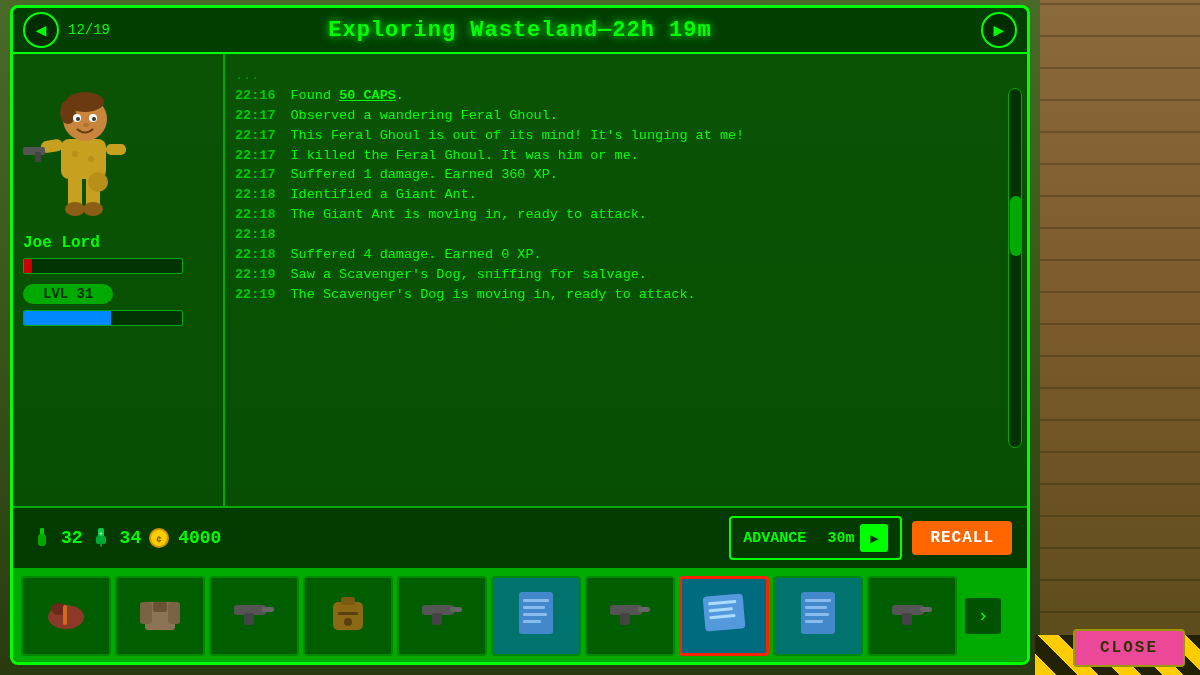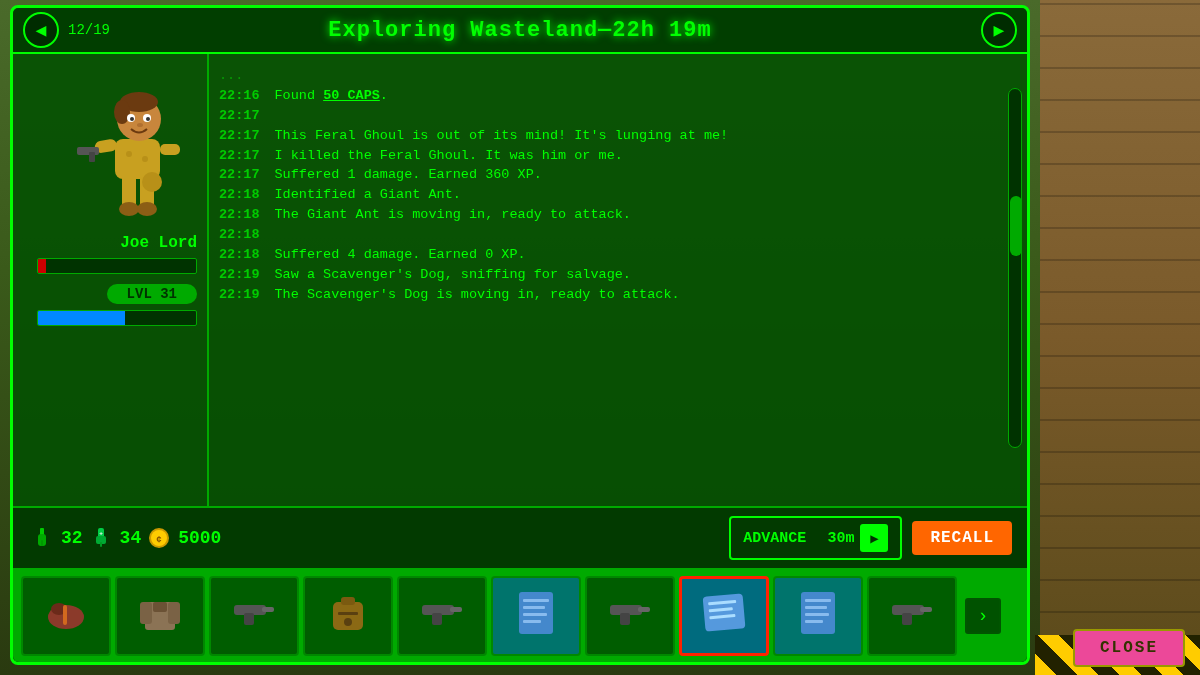--- a/index.html
+++ b/index.html
@@ -102,24 +102,24 @@
 
     
     .content-area {
       display: flex;
       flex: 1;
       overflow: hidden;
     }
 
     
     .character-panel {
-      width: 196px;
+      width: 212px;
       display: flex;
       flex-direction: column;
-      align-items: flex-end;
+      align-items: flex-start;
       padding: 20px 10px 10px;
       border-right: 2px solid #00aa00;
     }
 
     .character-sprite {
       width: 120px;
       height: 150px;
       position: relative;
       margin-bottom: 10px;
     }
@@ -512,20 +512,21 @@
 
     <div class="log-entry faded-top-entry">
           <span class="log-text">...</span>
         </div>
         <div class="log-entry">
           <span class="log-time">22:16</span>
           <span class="log-text">Found <span class="highlight">50 CAPS</span>.</span>
         </div>
         <div class="log-entry">
           <span class="log-time">22:17</span>
+          <span class="log-text">Observed a wandering Feral Ghoul.</span>
         </div>
         <div class="log-entry">
           <span class="log-time">22:17</span>
           <span class="log-text">This Feral Ghoul is out of its mind! It's lunging at me!</span>
         </div>
         <div class="log-entry">
           <span class="log-time">22:17</span>
           <span class="log-text">I killed the Feral Ghoul. It was him or me.</span>
         </div>
         <div class="log-entry">
@@ -588,21 +589,21 @@
     </div>
 
     <div class="stat-item">
       <div class="stat-icon">
         <svg width="24" height="24" viewBox="0 0 24 24">
           <circle cx="12" cy="12" r="10" fill="#cc9900"></circle>
           <circle cx="12" cy="12" r="8" fill="#ffcc00"></circle>
           <text x="12" y="16" text-anchor="middle" font-size="9" fill="#885500" font-weight="bold">¢</text>
         </svg>
       </div>
-      <span>5000</span>
+      <span>4000</span>
     </div>
 
     <div class="action-buttons">
       <button class="advance-btn">
         <span>ADVANCE</span>
         &nbsp;
         <span>30m</span>
         <div class="advance-play">▶</div>
       </button>
       <button class="recall-btn">RECALL</button>

